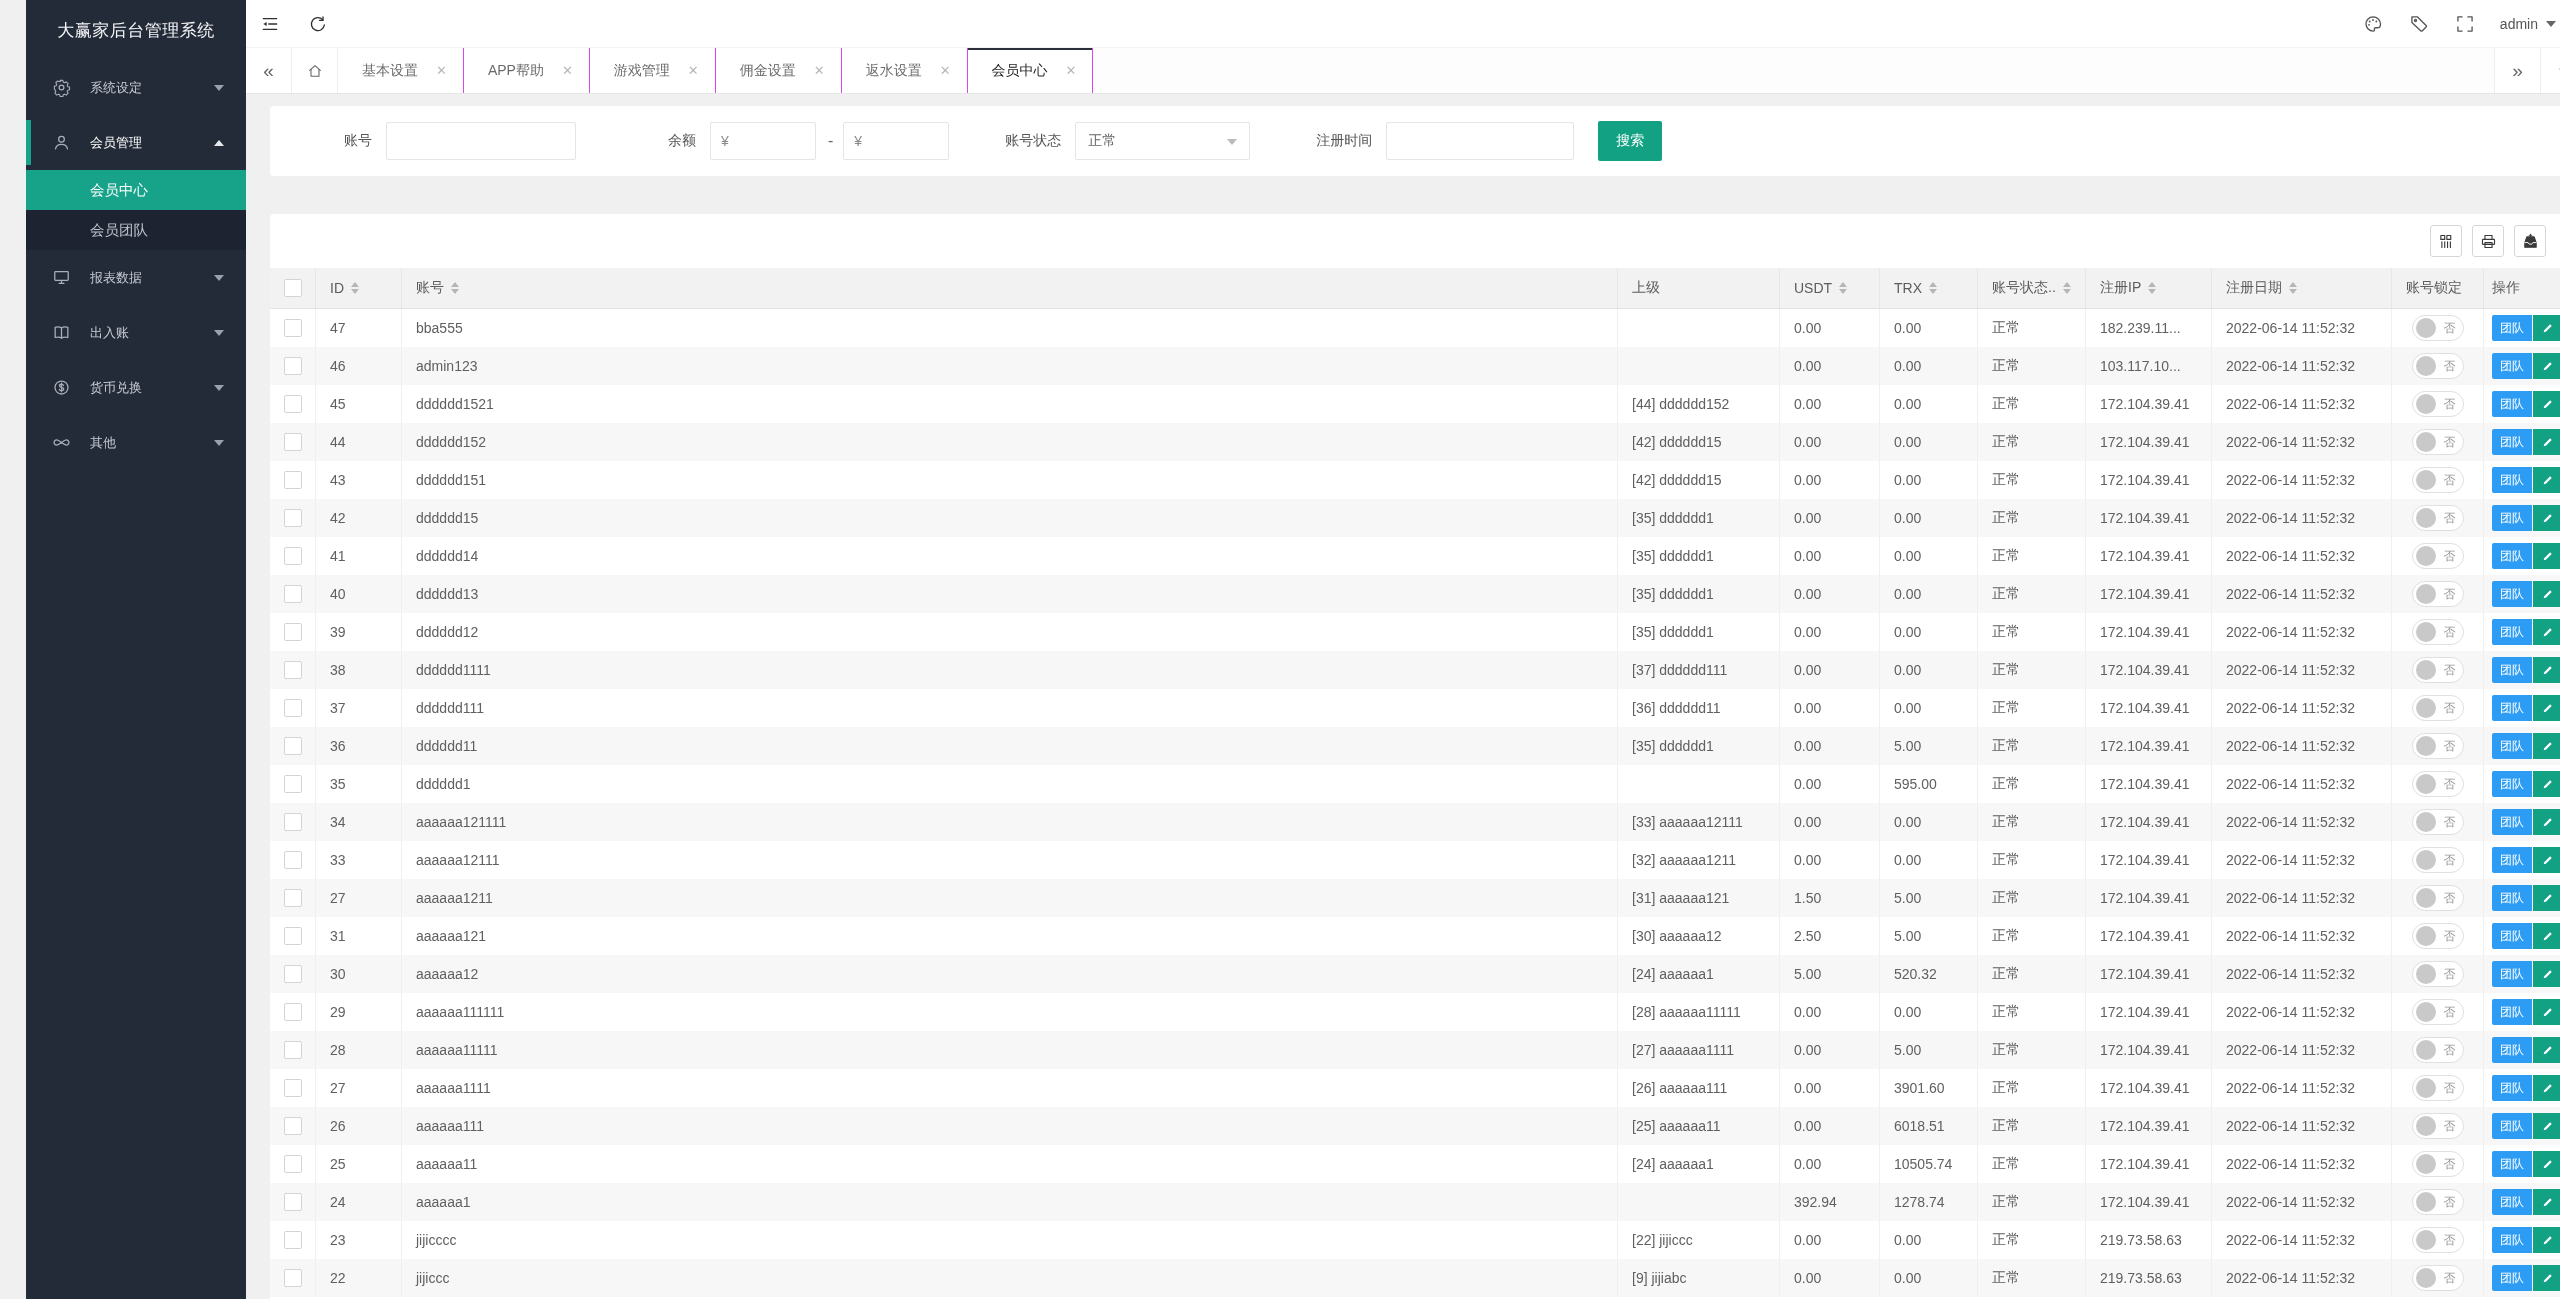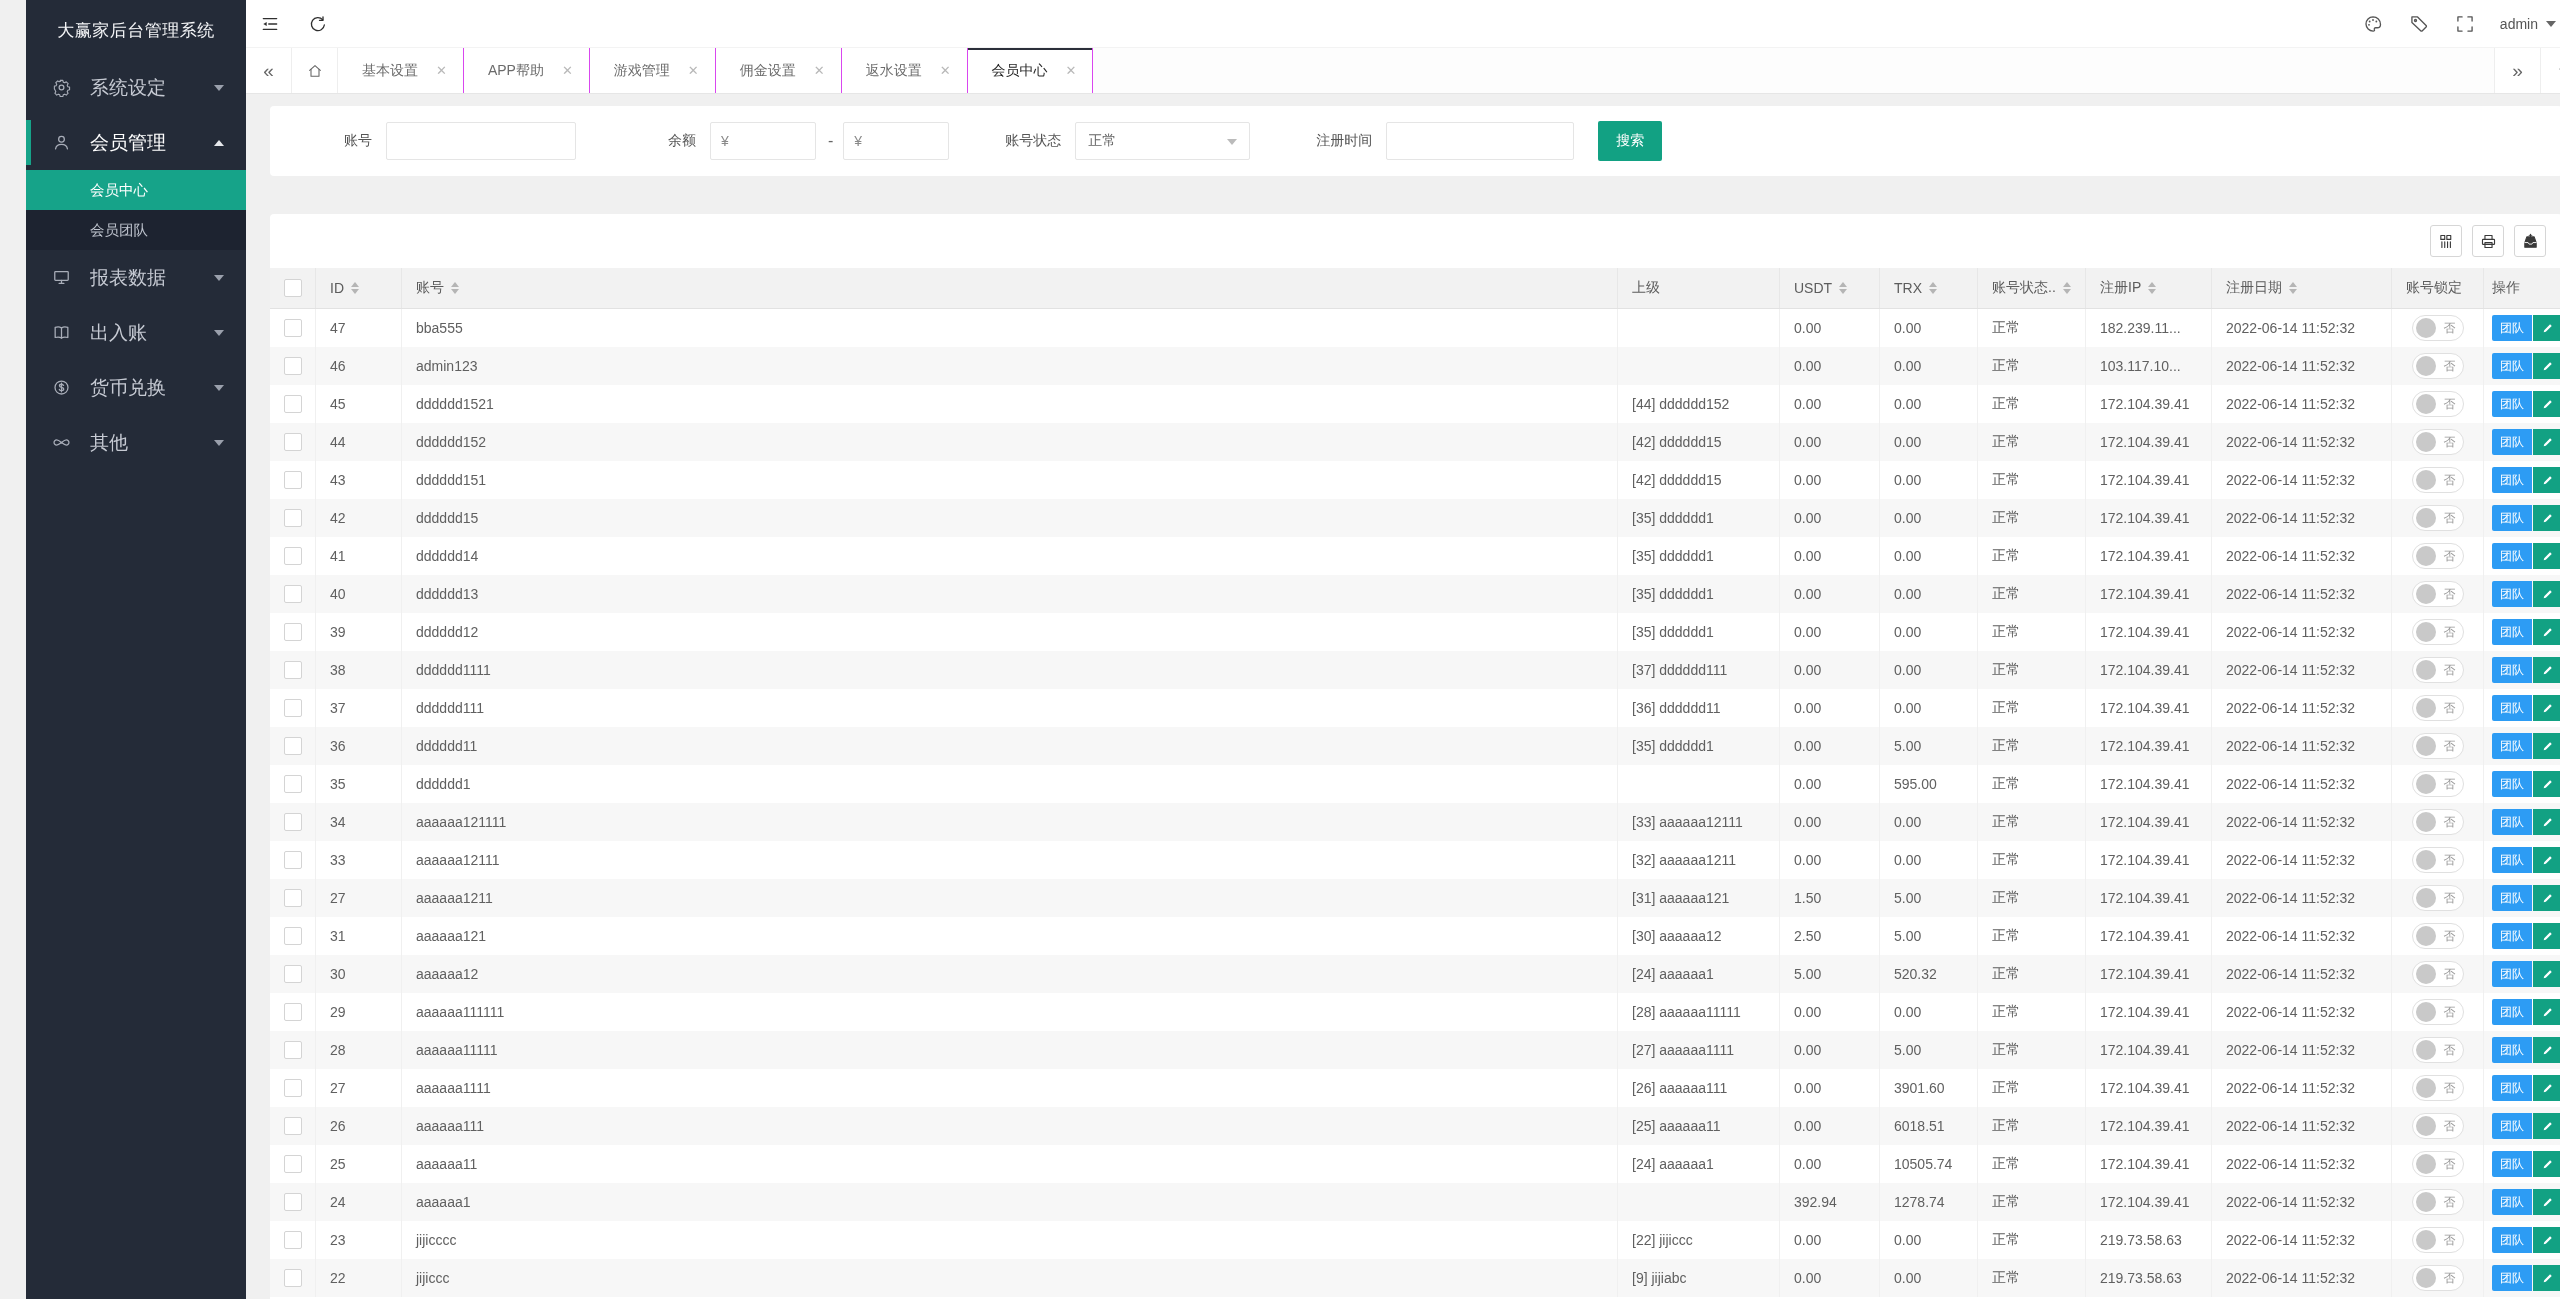--- a/index.html
+++ b/index.html
@@ -4,21 +4,21 @@
 <style>
   html,body{margin:0;padding:0;background:#f0f0f0;}
   body{width:2560px;height:1299px;overflow:hidden;font-family:"Liberation Sans","DejaVu Sans",sans-serif;}
   .app{display:flex;width:2560px;height:1299px;background:#f0f0f0;padding-left:26px;}
   :root{
     --accent:#12a183; --menu-active:#16a389; --blue:#2d9cf4; --sidebar:#242b38; --submenu:#1d2330;
   }
   
   .sidebar{width:220px;flex-shrink:0;background:var(--sidebar);color:#c6cad3;position:relative;z-index:3;}
   .logo{height:60px;display:flex;align-items:center;justify-content:center;color:#f4f5f7;font-size:17px;letter-spacing:.5px;}
-  .menu-item{height:55px;display:flex;align-items:center;padding:0 22px 0 26px;cursor:pointer;position:relative;font-size:19px;color:#c6cad3;}
+  .menu-item{height:55px;display:flex;align-items:center;padding:0 22px 0 26px;cursor:pointer;position:relative;font-size:13px;color:#c6cad3;}
   .menu-item .mi-icon{width:20px;height:20px;margin-right:18px;color:#a9aeb9;display:flex;align-items:center;}
   .menu-item .mi-icon svg{width:19px;height:19px;}
   .menu-item .caret{margin-left:auto;}
   .caret-down{width:0;height:0;border-left:5px solid transparent;border-right:5px solid transparent;border-top:6px solid #9aa0ac;}
   .caret-up{width:0;height:0;border-left:5px solid transparent;border-right:5px solid transparent;border-bottom:6px solid #e6e8ec;}
   .active-bar{position:absolute;left:0;top:5px;bottom:5px;width:5px;background:var(--menu-active);}
   .menu-item.parent-active{color:#fff;}
   .submenu-item{height:40px;display:flex;align-items:center;padding-left:64px;font-size:14.5px;background:var(--submenu);color:#bfc4cе;color:#bfc4ce;cursor:pointer;}
   .submenu-item.active{background:var(--menu-active);color:#fff;}
   

